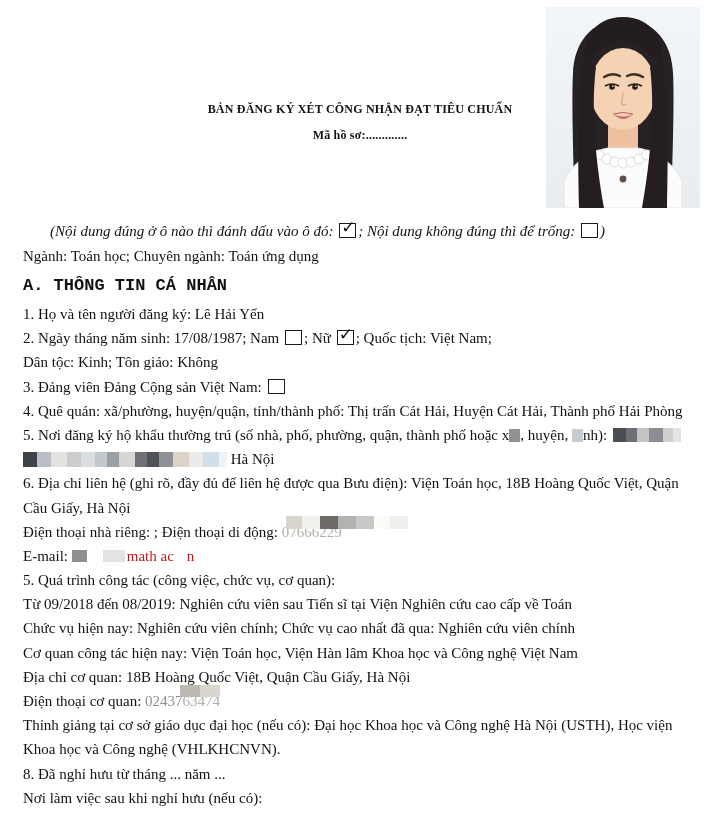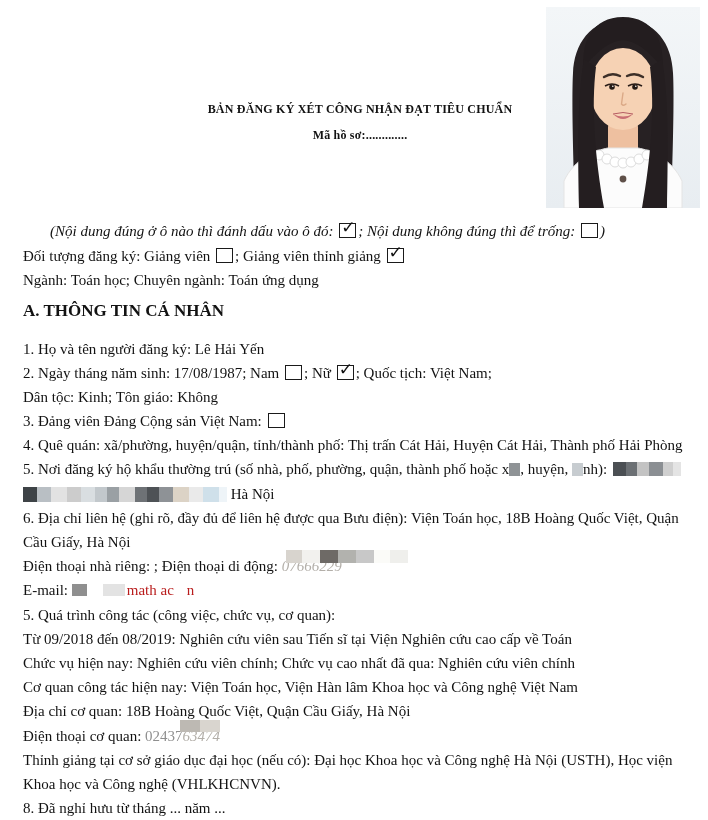--- a/index.html
+++ b/index.html
@@ -12,36 +12,36 @@
   .photo{position:absolute;top:7px;left:546px;width:154px;height:201px;display:block;}
   
   .title-block{position:absolute;top:97px;left:6px;width:708px;text-align:center;
     font-weight:bold;font-size:12px;line-height:25.5px;letter-spacing:.2px;}
   
   .content{position:absolute;top:219px;left:23px;width:665px;font-size:15px;}
   .line{white-space:pre;line-height:24.2px;height:24.2px;}
   .intro .line{line-height:24.5px;height:24.5px;}
   .italic{font-style:italic;margin-left:27px;}
   .section-heading{font-weight:bold;font-size:17px;line-height:26px;height:26px;
-    margin-top:5px;margin-bottom:13px;white-space:pre;}
+    margin-top:5px;margin-bottom:3px;white-space:pre;font-family:Liberation Mono, monospace;}
   
   .cb{display:inline-block;width:15px;height:13px;border:1.5px solid #1a1a1a;
       position:relative;vertical-align:-2px;margin:0 2px 0 2px;background:#fff;}
   .cb[data-checked="true"]::after{
       content:"✓";position:absolute;left:1px;top:-9px;font-size:17px;font-weight:bold;
       font-family:"DejaVu Sans",sans-serif;color:#111;}
   
   .redact{display:inline-block;vertical-align:-2px;}
   .rd-line5a{width:68px;height:14px;margin-left:2px;
       background:linear-gradient(90deg,#4b4f53 0 13px,#6c7074 13px 24px,#c3c3c3 24px 36px,#8b8f93 36px 50px,#cfcfcf 50px 60px,#e4e4e4 60px 68px);}
   .rd-sm1{width:11px;height:13px;background:#8f9396;vertical-align:-2px;}
   .rd-sm2{width:11px;height:13px;background:#c7ccd0;vertical-align:-2px;}
   .rd-strip{width:204px;height:15px;vertical-align:-3px;
       background:linear-gradient(90deg,#3e4347 0 14px,#b9bfc4 14px 28px,#e2e2e2 28px 44px,#cccccc 44px 58px,#d9dee1 58px 72px,#c2c8cc 72px 84px,#9aa0a4 84px 96px,#d6d6d6 96px 112px,#6e7276 112px 124px,#4e5256 124px 136px,#8e9296 136px 150px,#dcd3c6 150px 166px,#eaeaea 166px 180px,#cfe0ea 180px 196px,#eef4f8 196px 204px);}
-  .ghost{color:#b3afa9;font-style:italic;}
+  .ghost{color:#b3afa9;}
   .ghost-wrap{position:relative;display:inline-block;}
   .ghost-wrap .cover{position:absolute;pointer-events:none;}
   .cover-mobile{left:4px;top:-4px;width:122px;height:13px;
       background:linear-gradient(90deg,#d8d4ce 0 16px,#f2f1ee 16px 34px,#6e6a66 34px 52px,#b2b2ae 52px 70px,#c8c8c8 70px 88px,#fbfbf8 88px 104px,#efefec 104px 122px);}
   .cover-office{left:-3px;top:-4px;width:40px;height:12px;
       background:linear-gradient(90deg,#bdb9b3 0 20px,#d9d5cf 20px 40px);}
   .faint{color:#8f8f8f;}
   .blk-dark{width:15px;height:12px;background:#8f8f8f;vertical-align:-1px;}
   .blk-light{width:22px;height:12px;background:#e3e3e3;vertical-align:-1px;margin-left:16px;margin-right:2px;}
   .email-frag{color:#b91c1c;}
@@ -105,21 +105,20 @@
   <div class="title-block">
     <div>BẢN ĐĂNG KÝ XÉT CÔNG NHẬN ĐẠT TIÊU CHUẨN</div>
     <div>Mã hồ sơ:.............</div>
   </div>
 
   <div class="content">
 
     <div class="intro">
       <div class="line italic"><span>(Nội dung đúng ở ô nào thì đánh dấu vào ô đó: </span><span class="cb" data-checked="true"></span><span>; Nội dung không đúng thì để trống: </span><span class="cb" data-checked="false"></span><span>)</span></div>
 
-      <div class="line"><span>Đối tượng đăng ký: Giảng viên </span><span class="cb" data-checked="false"></span><span>; Giảng viên thỉnh giảng </span><span class="cb" data-checked="true"></span></div>
 
       <div class="line">Ngành: Toán học; Chuyên ngành: Toán ứng dụng</div>
     </div>
 
     <div class="section-heading">A. THÔNG TIN CÁ NHÂN</div>
 
     <div class="line">1. Họ và tên người đăng ký: Lê Hải Yến</div>
 
     <div class="line"><span>2. Ngày tháng năm sinh: 17/08/1987; Nam </span><span class="cb" data-checked="false"></span><span>; Nữ </span><span class="cb" data-checked="true"></span><span>; Quốc tịch: Việt Nam;</span></div>
 

